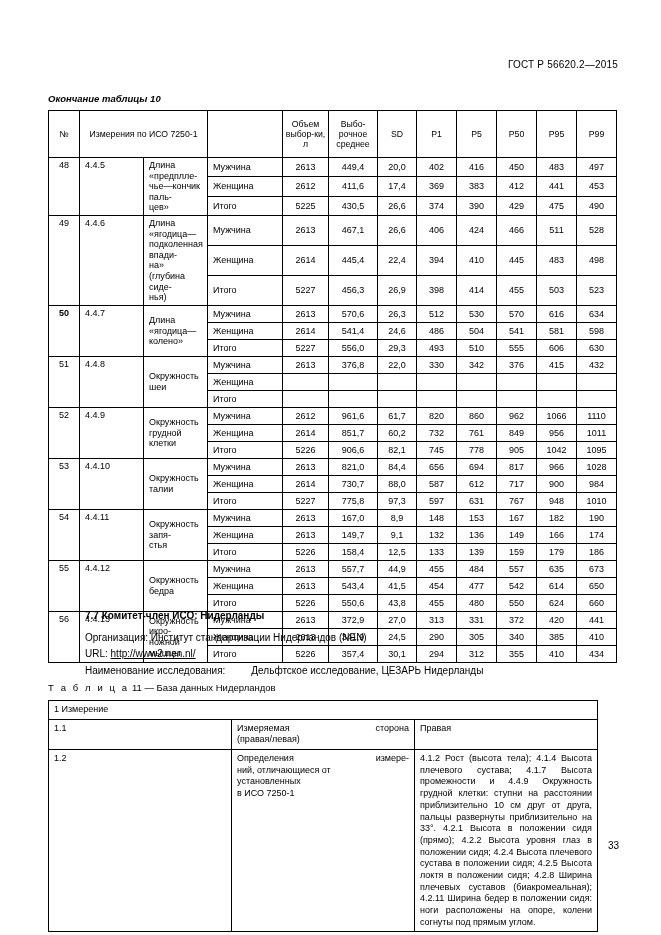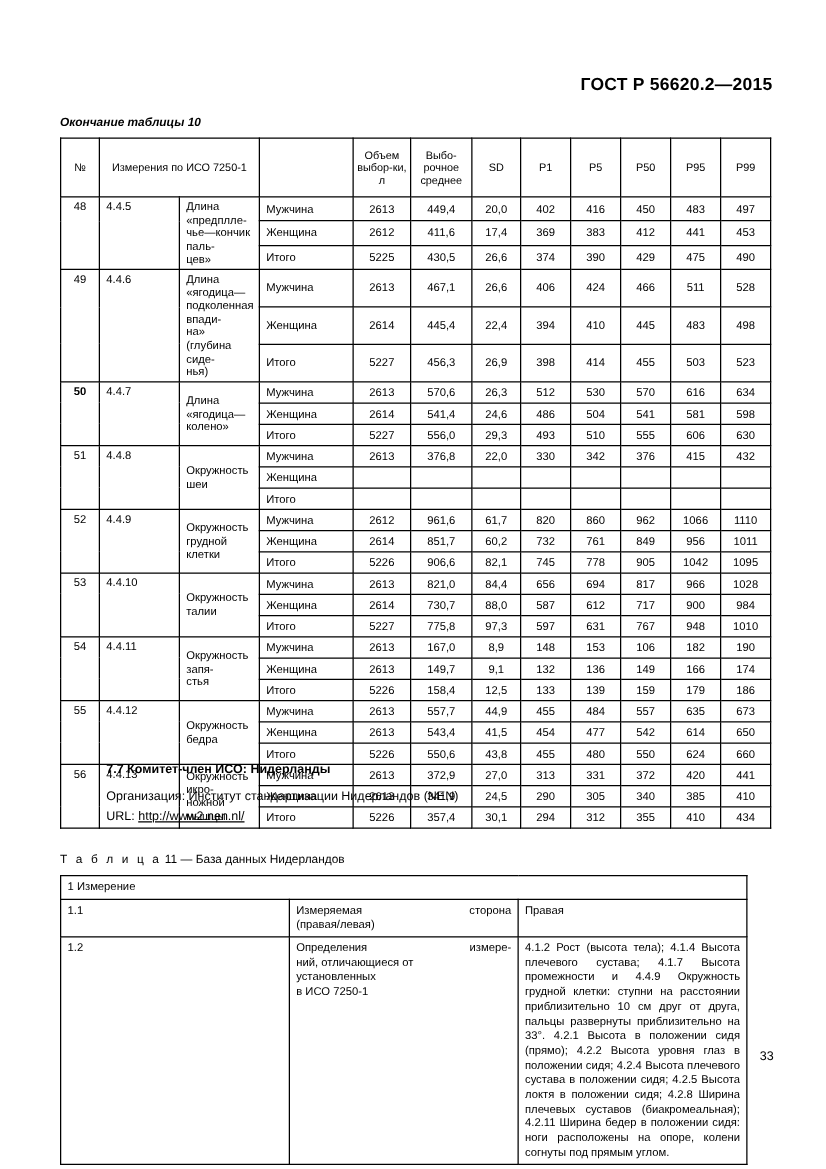--- a/index.html
+++ b/index.html
@@ -20,22 +20,22 @@
     position: relative;
     width: 661px;
     height: 935px;
     box-sizing: border-box;
     padding: 0;
   }
   .doc-header {
     position: absolute;
     top: 59px;
     right: 43px;
-    font-size: 14px;
-    font-weight: bold;
+    font-size: 10px;
+    font-weight: normal;
     letter-spacing: 0.2px;
     white-space: nowrap;
   }
   .table-caption {
     position: absolute;
     left: 48px;
     top: 93px;
     font-size: 9.5px;
     font-style: italic;
     font-weight: bold;
@@ -417,21 +417,21 @@
           <td class="c-desc" rowspan="3">
             <span class="desc-cell">Окружность запя-</span>
             <span class="desc-cell lastline">стья</span>
           </td>
           <td class="c-grp">Мужчина</td>
           <td class="c-n">2613</td>
           <td class="c-mean">167,0</td>
           <td class="c-sd">8,9</td>
           <td class="c-p">148</td>
           <td class="c-p">153</td>
-          <td class="c-p">106</td>
+          <td class="c-p">167</td>
           <td class="c-p">182</td>
           <td class="c-p">190</td>
         </tr>
         <tr>
           <td class="c-grp">Женщина</td>
           <td class="c-n">2613</td>
           <td class="c-mean">149,7</td>
           <td class="c-sd">9,1</td>
           <td class="c-p">132</td>
           <td class="c-p">136</td>
@@ -531,20 +531,23 @@
   </table>
 
   <div class="section-title">7.7 Комитет-член ИСО: Нидерланды</div>
 
   <div class="info-line" id="info-org">Организация: Институт стандартизации Нидерландов (NEN)</div>
 
   <div class="info-line" id="info-url">
     <span>URL: </span><a class="url-link" href="#">http://www2.nen.nl/</a>
   </div>
 
+  <div class="info-line" id="info-name">
+    <span>Наименование исследования:</span><span class="name-value">Дельфтское исследование, ЦЕЗАРЬ Нидерланды</span>
+  </div>
 
   <div class="table11-caption">
     <span class="sp-letters">Т а б л и ц а</span>
     <span>11 — База данных Нидерландов</span>
   </div>
 
   <table class="grid" id="table11">
     <tbody id="table11-body">
         <tr>
           <td colspan="3" class="t11-head">1 Измерение</td>

